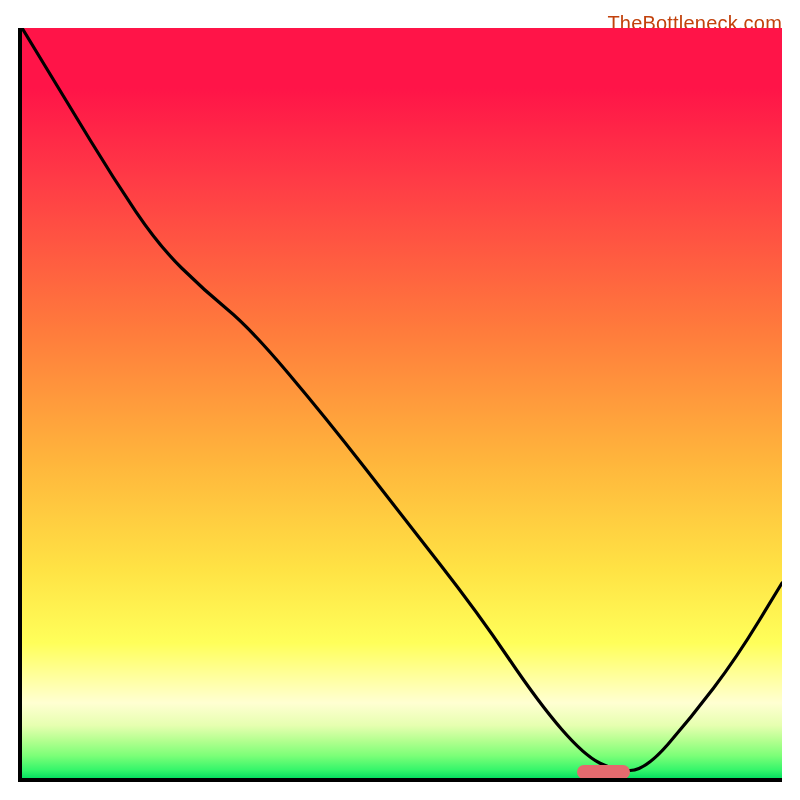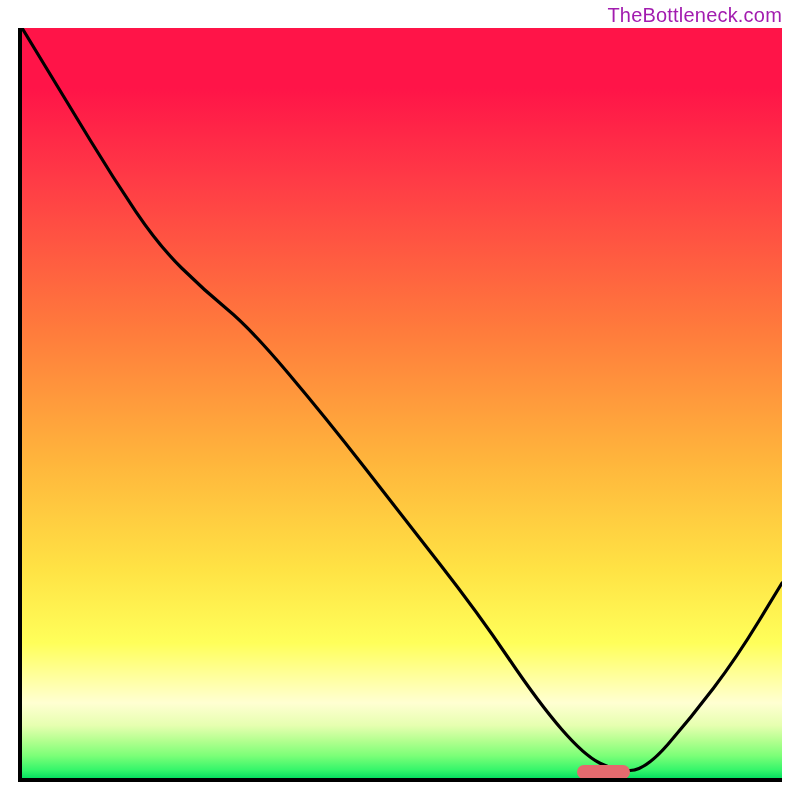--- a/index.html
+++ b/index.html
@@ -49,23 +49,23 @@
       #07e060 100%
     );
   }
   svg.curve {
     position: absolute;
     left: 0;
     top: 0;
   }
   .attribution {
     position: absolute;
-    top: 4px;
+    top: 12px;
     right: 18px;
-    color: #a21caf;
+    color: #c2410c;
     font-size: 20px;
     letter-spacing: 0.2px;
   }
   .marker {
     position: absolute;
     height: 14px;
     border-radius: 7px;
     background: #e46a6e;
   }
 </style>

